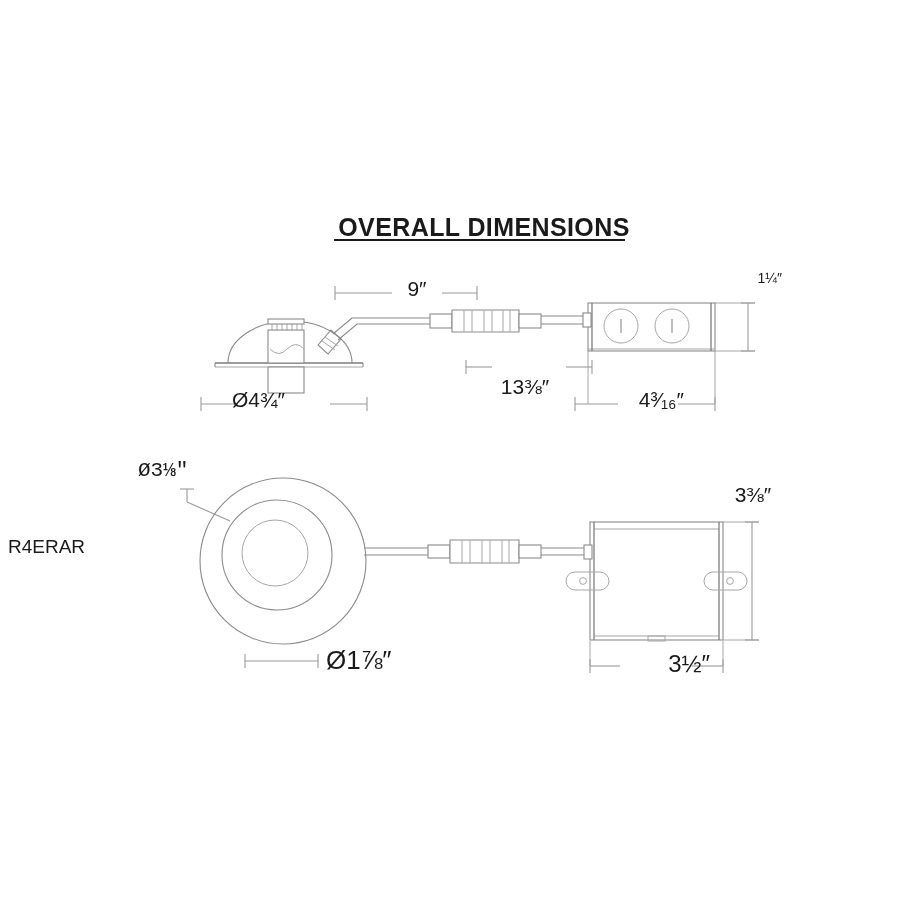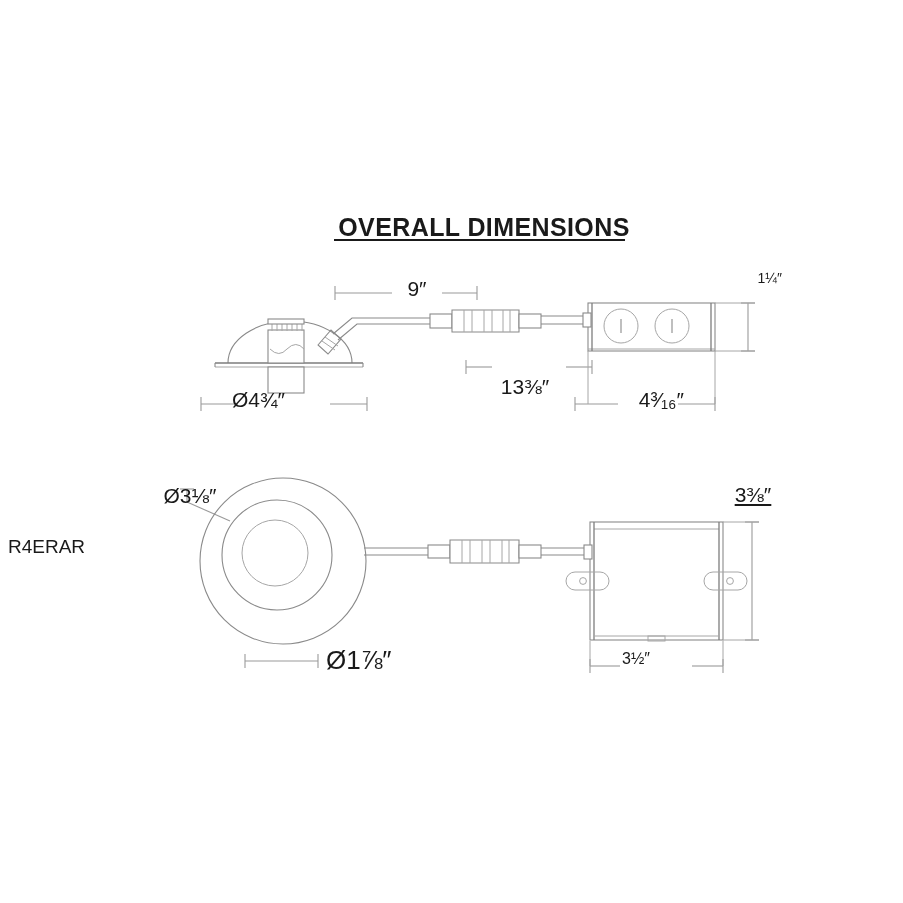--- a/index.html
+++ b/index.html
@@ -256,29 +256,29 @@
   </div>
 
   <div style="position:absolute; left:716px; top:262px; width:66px; text-align:right; font-size:14px;margin-top:8px;">
     <span>1¼″</span>
   </div>
 
   <div style="position:absolute; left:232px; top:388px; width:104px; font-size:21px;">
     <span>Ø4¾″</span>
   </div>
 
-  <div style="position:absolute; left:138px; top:484px; width:104px; text-align:center; font-size:21px;">
+  <div style="position:absolute; left:138px; top:459px; width:104px; font-size:21px;font-family:Liberation Mono, monospace;">
     <span>Ø3⅛″</span>
   </div>
 
   <div style="position:absolute; left:326px; top:645px; width:104px; text-align:left; font-size:26px;">
     <span>Ø1⅞″</span>
   </div>
 
-  <div style="position:absolute; left:720px; top:483px; width:66px; text-align:center; font-size:21px;text-decoration:underline;">
+  <div style="position:absolute; left:720px; top:483px; width:66px; text-align:center; font-size:21px;">
     <span>3⅜″</span>
   </div>
 
-  <div style="position:absolute; left:622px; top:650px; width:70px; text-align:left; font-size:16px;">
+  <div style="position:absolute; left:640px; top:650px; width:70px; text-align:right; font-size:24px;">
     <span>3½″</span>
   </div>
 
 </div>
 
 </body></html>

